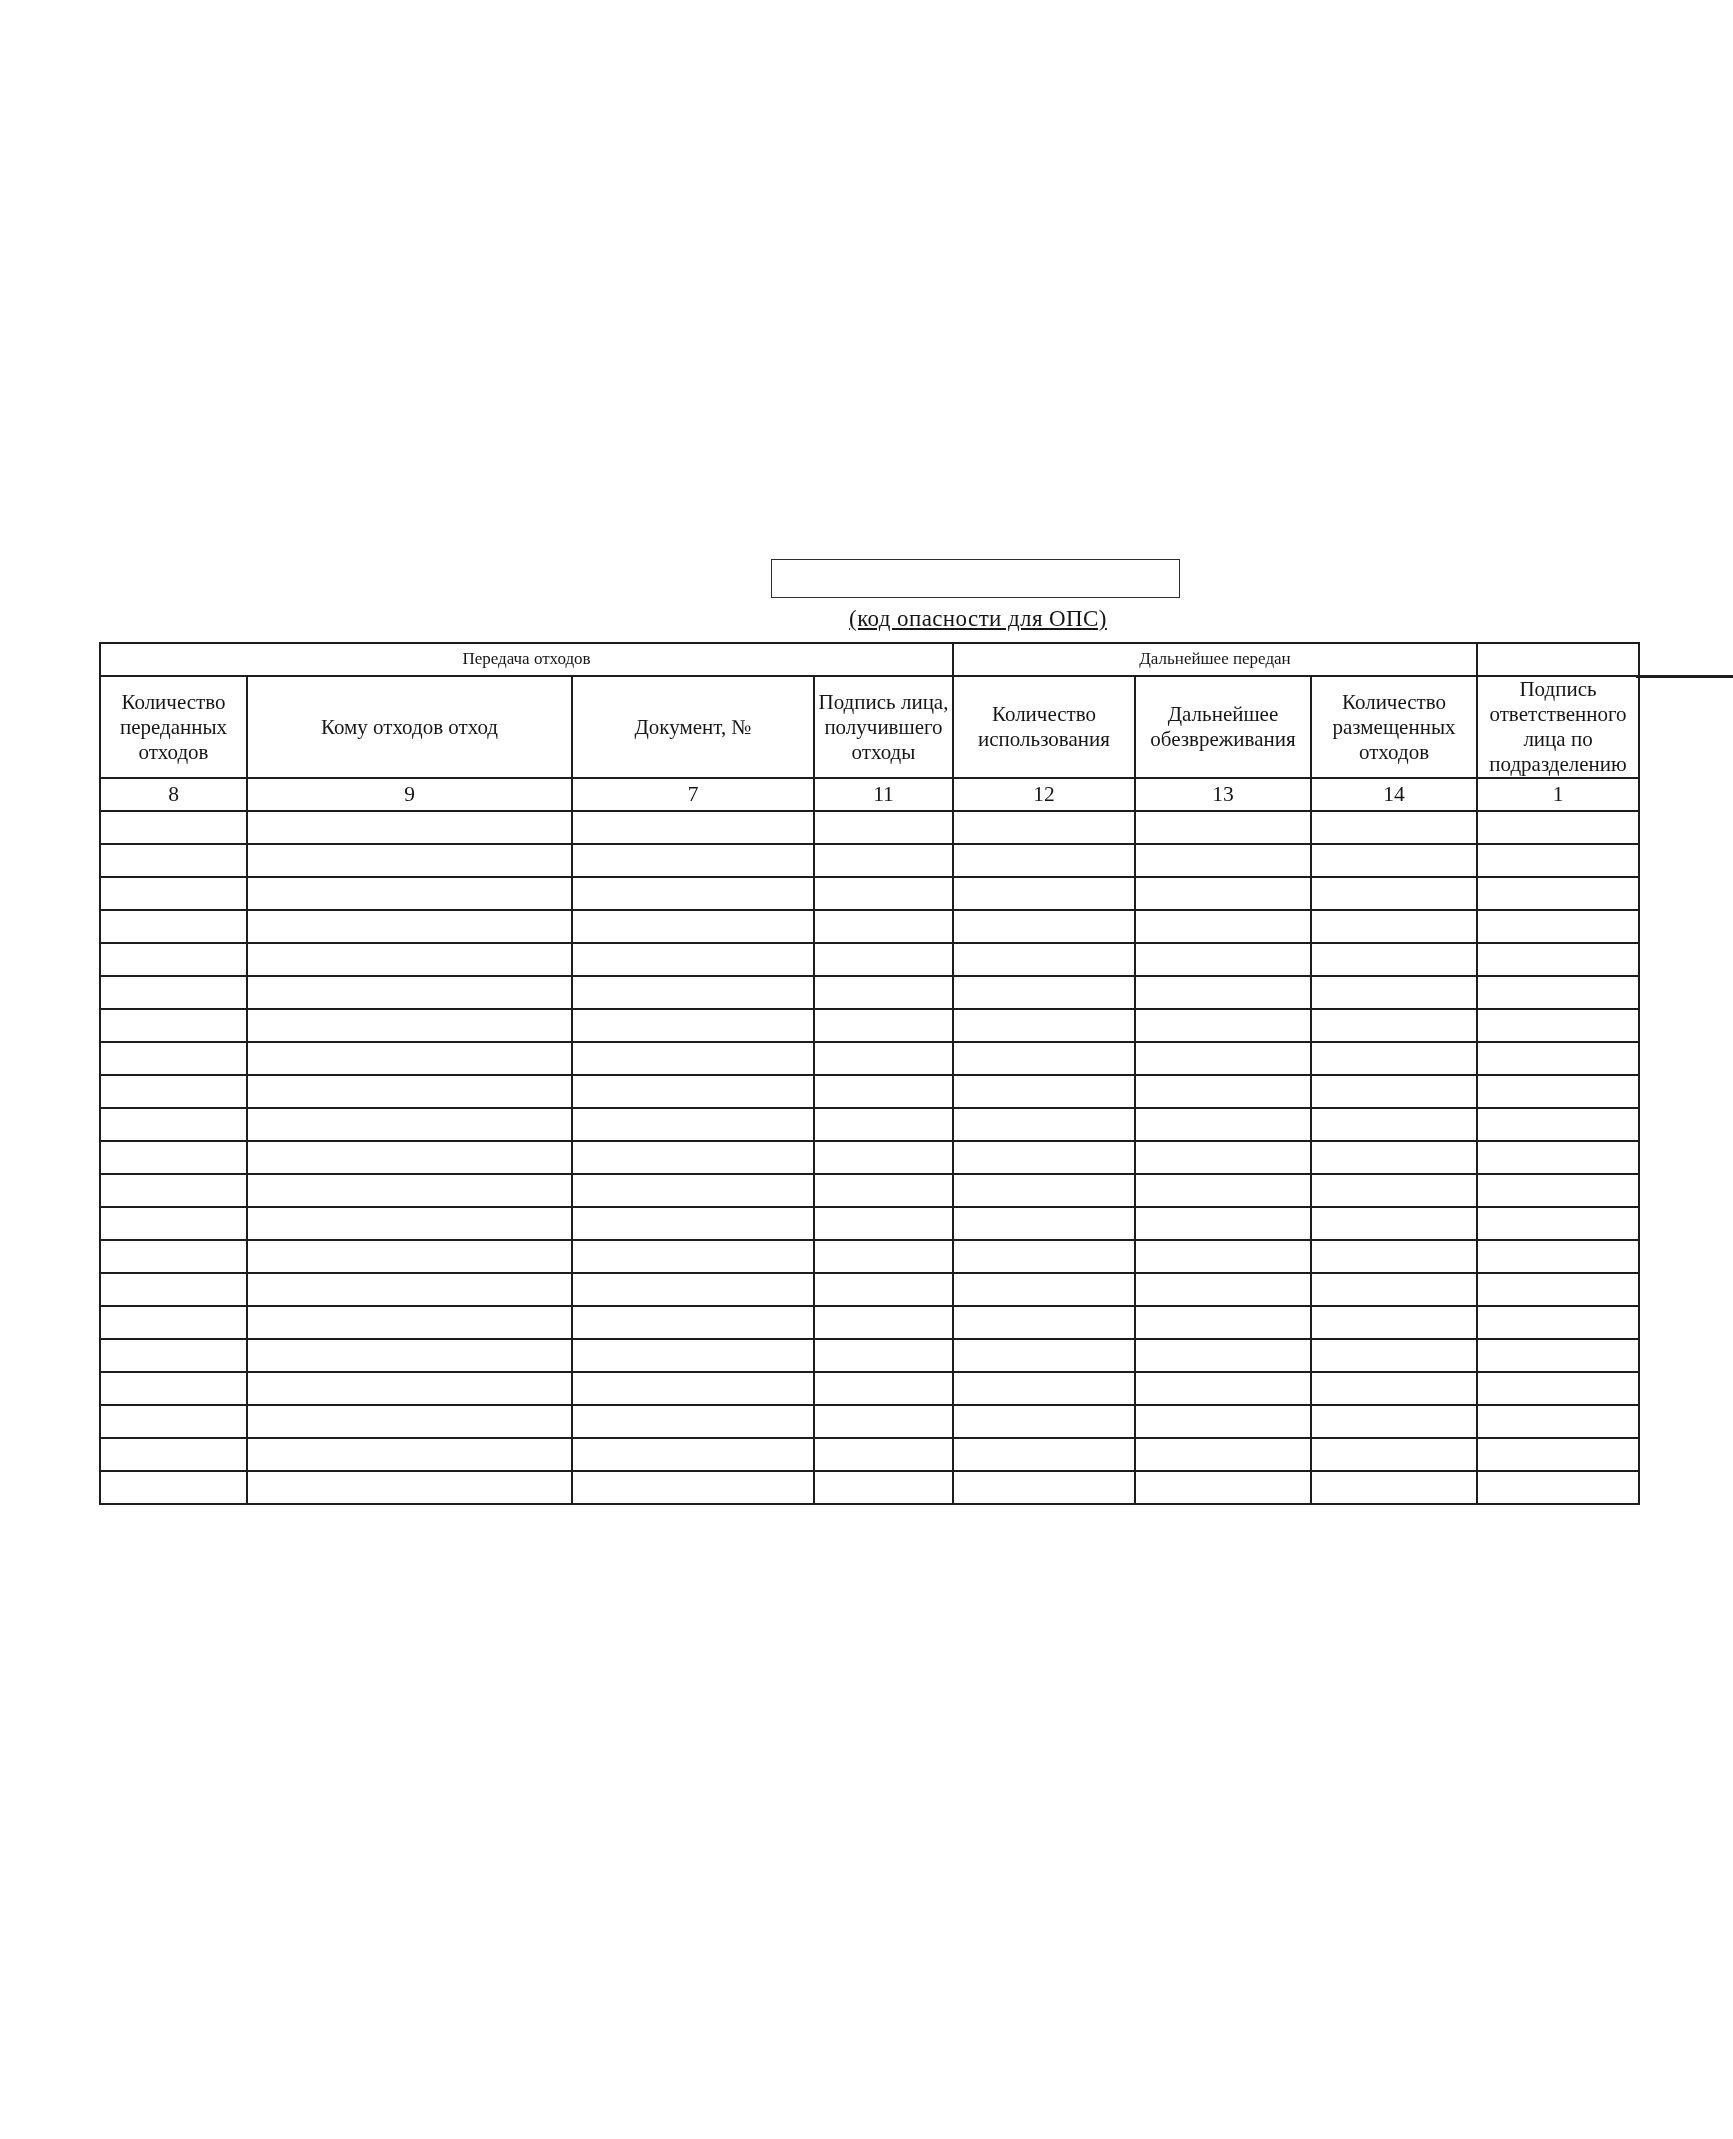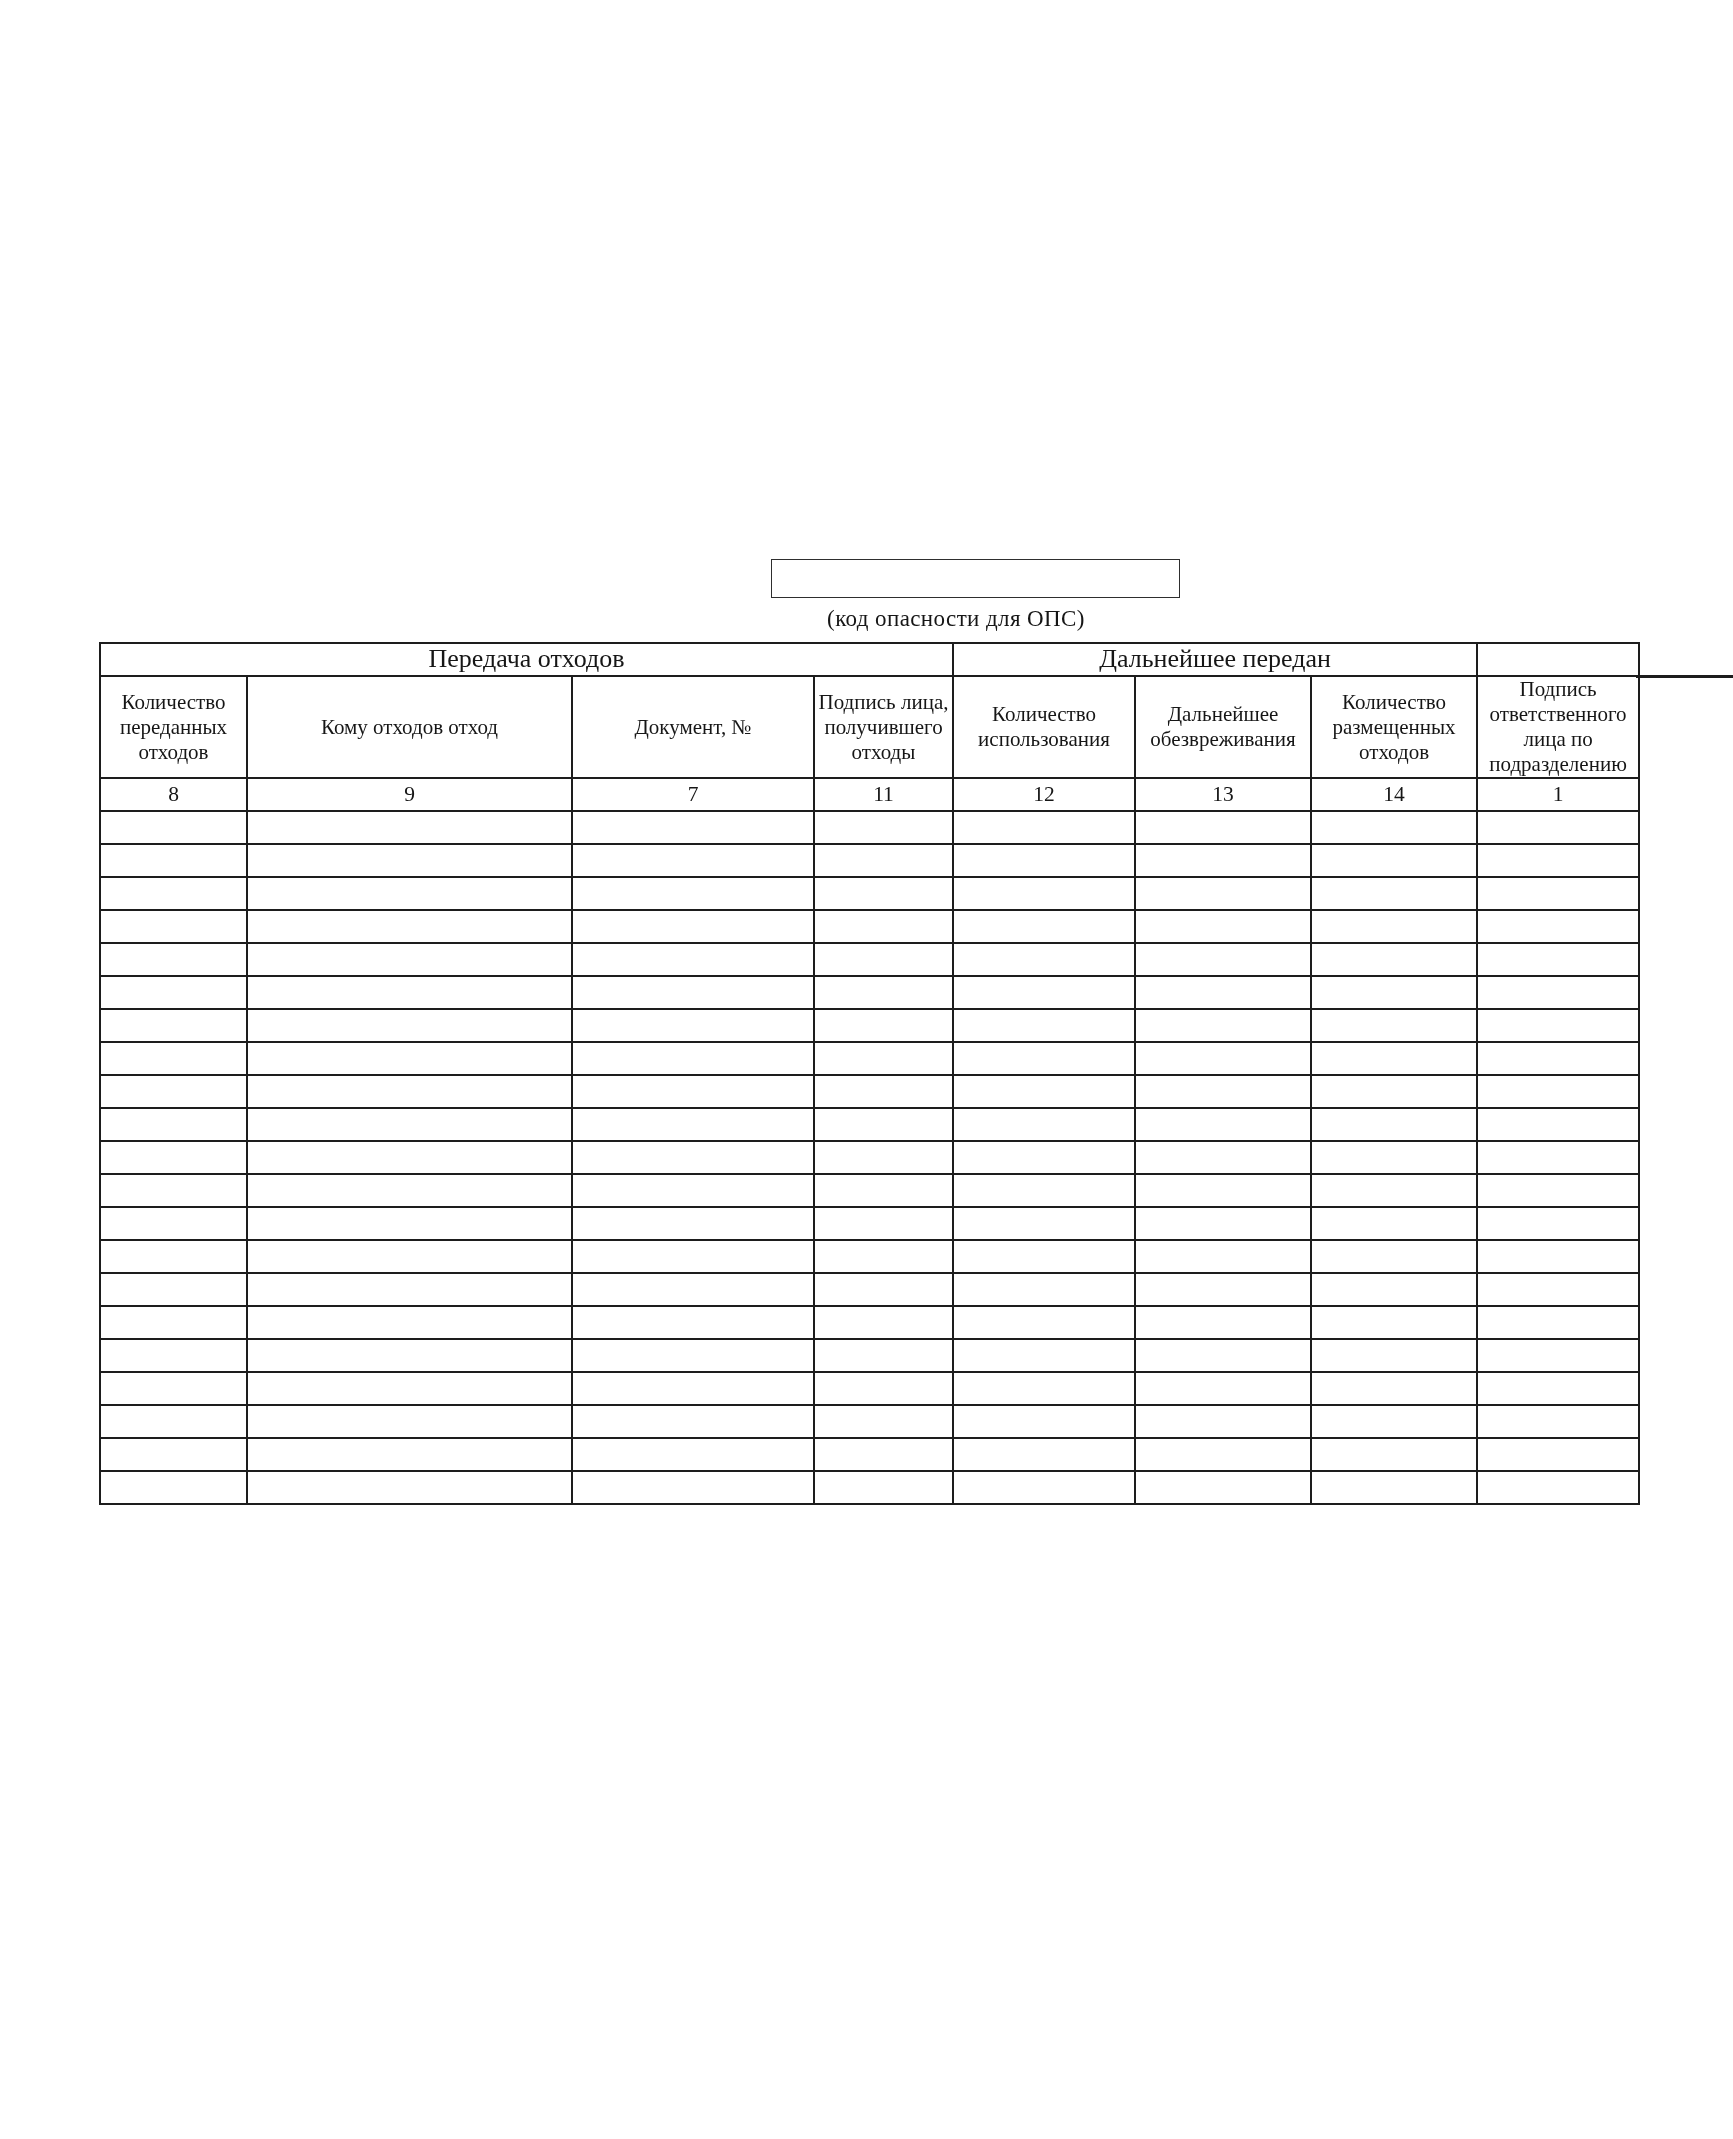--- a/index.html
+++ b/index.html
@@ -17,46 +17,47 @@
   .code-box {
     position: absolute;
     left: 771px; top: 559px;
     width: 409px; height: 39px;
     border: 1.5px solid #2e2e2e;
     box-sizing: border-box;
     background: #ffffff;
   }
   .code-caption {
     position: absolute;
-    left: 719px; top: 606px;
+    left: 741px; top: 606px;
     width: 474px;
     text-align: center;
     font-size: 23px;
     letter-spacing: 0.4px;
     white-space: nowrap;
+    text-decoration: underline;
   }
 
   
   table.log-table {
     position: absolute;
     left: 99px; top: 642px;
     width: 1539px;
     border-collapse: collapse;
     table-layout: fixed;
   }
   .log-table th, .log-table td {
     border: 2.2px solid #1d1d1d;
     padding: 0 2.2px;
     text-align: center;
     vertical-align: middle;
     font-weight: normal;
     box-sizing: border-box;
     overflow: hidden;
   }
-  .group-row th  { height: 33px;  font-size: 26px; line-height: 24.5px; }
+  .group-row th  { height: 33px;  font-size: 17px; line-height: 24.5px; }
   .header-row th { height: 98px; font-size: 21px; line-height: 25px; }
   .number-row td { height: 33px;  font-size: 21.5px; }
   .body-row td   { height: 33px; }
 
   
   .stub-line {
     position: absolute;
     left: 1636px; top: 675px;
     width: 97px; height: 3px;
     background: #1d1d1d;

